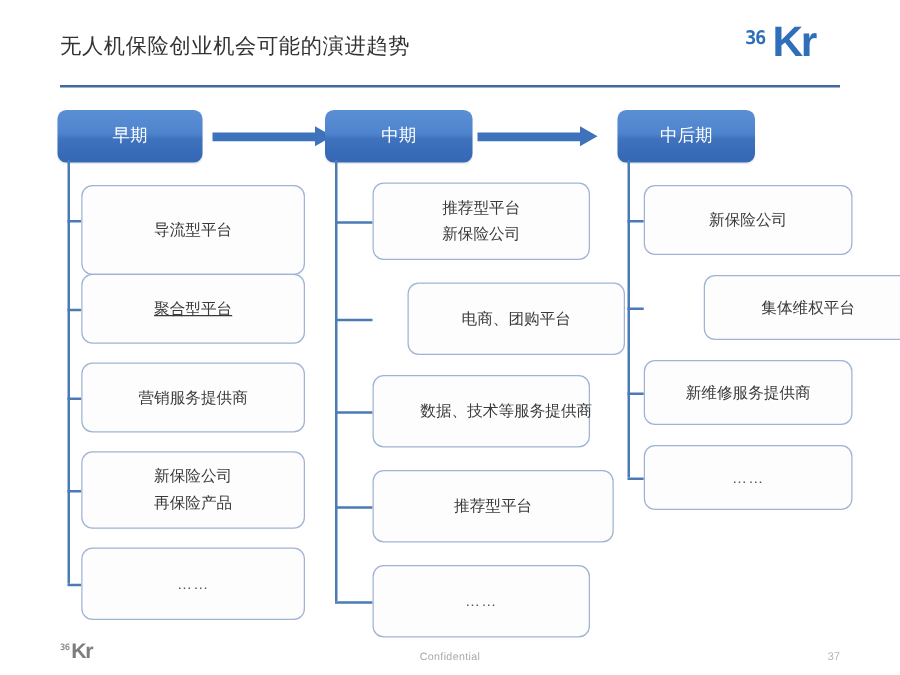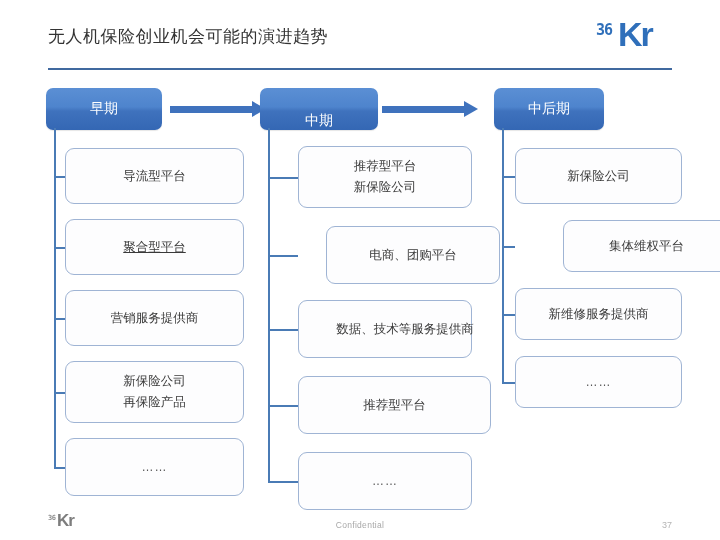--- a/index.html
+++ b/index.html
@@ -200,21 +200,21 @@
   <div class="shaft" style="width:82px;"></div>
   <div class="head" style="left:82px;"></div>
 </div>
 
 <div class="column" id="column-early" style="left:44px; width:200px;">
     <div class="col-header" style="left: 2px; width: 116px;">
       <span>早期</span>
     </div>
     <div class="trunk" style="left: 10px; top: 40px; height: 339px;"></div>
     <div class="stub" style="left: 10px; top: 88px; width: 11px;"></div>
-    <div class="node-box" style="left: 21px; top: 60px; width: 179px; height: 56px;">
+    <div class="node-box" style="left: 21px; top: 60px; width: 179px; height: 72px;">
       <span class="node-line">导流型平台</span>
     </div>
     <div class="stub" style="left: 10px; top: 159px; width: 11px;"></div>
     <div class="node-box" style="left: 21px; top: 131px; width: 179px; height: 56px; text-decoration: underline;">
       <span class="node-line">聚合型平台</span>
     </div>
     <div class="stub" style="left: 10px; top: 230px; width: 11px;"></div>
     <div class="node-box" style="left: 21px; top: 202px; width: 179px; height: 56px;">
       <span class="node-line">营销服务提供商</span>
     </div>
@@ -222,21 +222,21 @@
     <div class="node-box" style="left: 21px; top: 273px; width: 179px; height: 62px;">
       <span class="node-line">新保险公司</span>
       <span class="node-line">再保险产品</span>
     </div>
     <div class="stub" style="left: 10px; top: 379px; width: 11px;"></div>
     <div class="node-box ellipsis" style="left: 21px; top: 350px; width: 179px; height: 58px;">
       <span class="node-line">……</span>
     </div>
   </div>
 <div class="column" id="column-mid" style="left:258px; width:214px;">
-    <div class="col-header" style="left: 2px; width: 118px; align-items: flex-end;">
+    <div class="col-header" style="left: 2px; width: 118px;">
       <span>中期</span>
     </div>
     <div class="trunk" style="left: 10px; top: 40px; height: 353px;"></div>
     <div class="stub" style="left: 10px; top: 89px; width: 30px;"></div>
     <div class="node-box" style="left: 40px; top: 58px; width: 174px; height: 62px;">
       <span class="node-line">推荐型平台</span>
       <span class="node-line">新保险公司</span>
     </div>
     <div class="stub" style="left: 10px; top: 167px; width: 30px;"></div>
     <div class="node-box" style="left: 40px; top: 138px; width: 174px; height: 58px; margin-left: 28px;">

